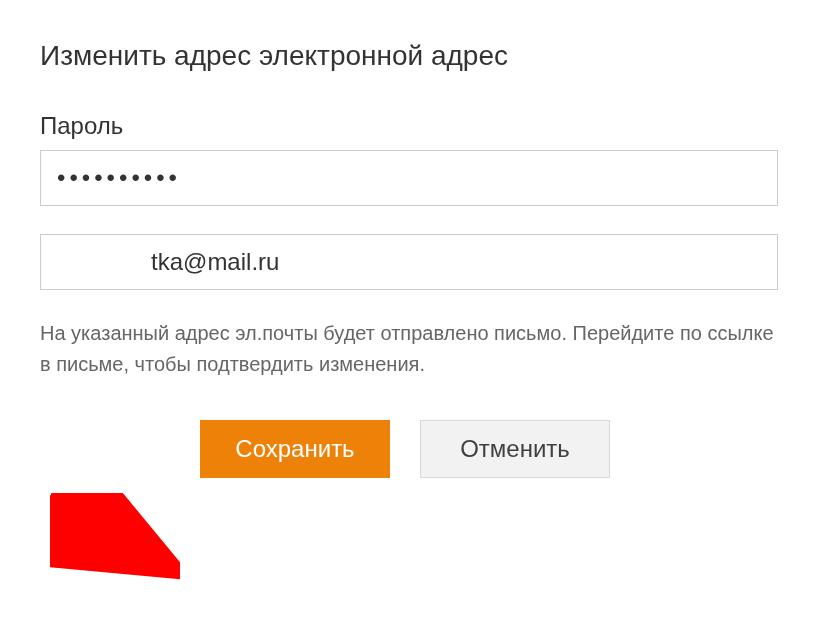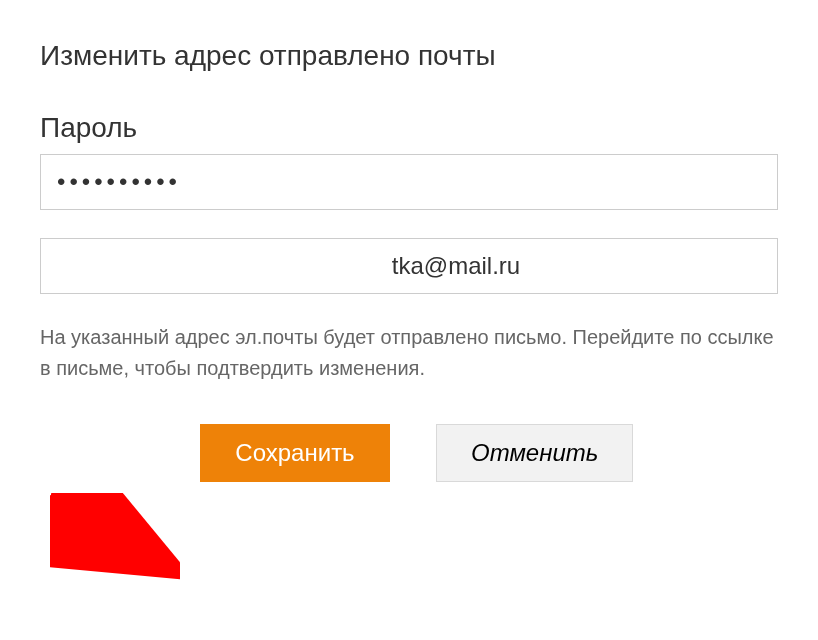--- a/index.html
+++ b/index.html
@@ -16,53 +16,53 @@
       font-size: 28px;
       font-weight: 400;
       color: #333333;
       margin-bottom: 40px;
     }
     .form-group {
       margin-bottom: 28px;
     }
     .form-label {
       display: block;
-      font-size: 28px;
+      font-size: 24px;
       color: #333333;
       margin-bottom: 10px;
       font-weight: 400;
     }
     .form-input {
       width: 738px;
       height: 56px;
       border: 1px solid #cccccc;
       padding: 0 16px;
       font-size: 24px;
       color: #333333;
       font-family: Arial, Helvetica, sans-serif;
       background: #ffffff;
     }
     .password-input {
       letter-spacing: 4px;
       font-size: 24px;
     }
     .email-input {
-      text-align: center;
+      text-align: left;
       padding-left: 110px;
     }
     .help-text {
       font-size: 20px;
       color: #666666;
       line-height: 1.55;
       margin-top: 28px;
       margin-bottom: 40px;
     }
     .button-row {
       display: flex;
-      gap: 46px;
+      gap: 30px;
       margin-left: 160px;
       position: relative;
     }
     .btn {
       height: 58px;
       padding: 0 34px;
       font-size: 24px;
       border: none;
       cursor: pointer;
       font-family: Arial, Helvetica, sans-serif;
@@ -70,36 +70,35 @@
       align-items: center;
       justify-content: center;
     }
     .btn-primary {
       background: #ee8208;
       color: #ffffff;
       min-width: 190px;
     }
     .btn-secondary {
       background: #f2f2f2;
-      color: #000000;
+      color: #404040;
       border: 1px solid #d9d9d9;
       min-width: 190px;
-      font-style: italic;
     }
     .arrow {
       position: absolute;
       left: 50px;
       top: 493px;
       z-index: 10;
     }
   </style>
 </head>
 <body>
 
-<h1 class="form-title">Изменить адрес отправлено почты</h1>
+<h1 class="form-title">Изменить адрес электронной адрес</h1>
 
 <div class="form-group">
   <label class="form-label">Пароль</label>
   <input type="text" class="form-input password-input" readonly="" value="••••••••••" style="">
 </div>
 
 <div class="form-group">
   <input type="text" class="form-input email-input" value="tka@mail.ru" style="">
 </div>
 

